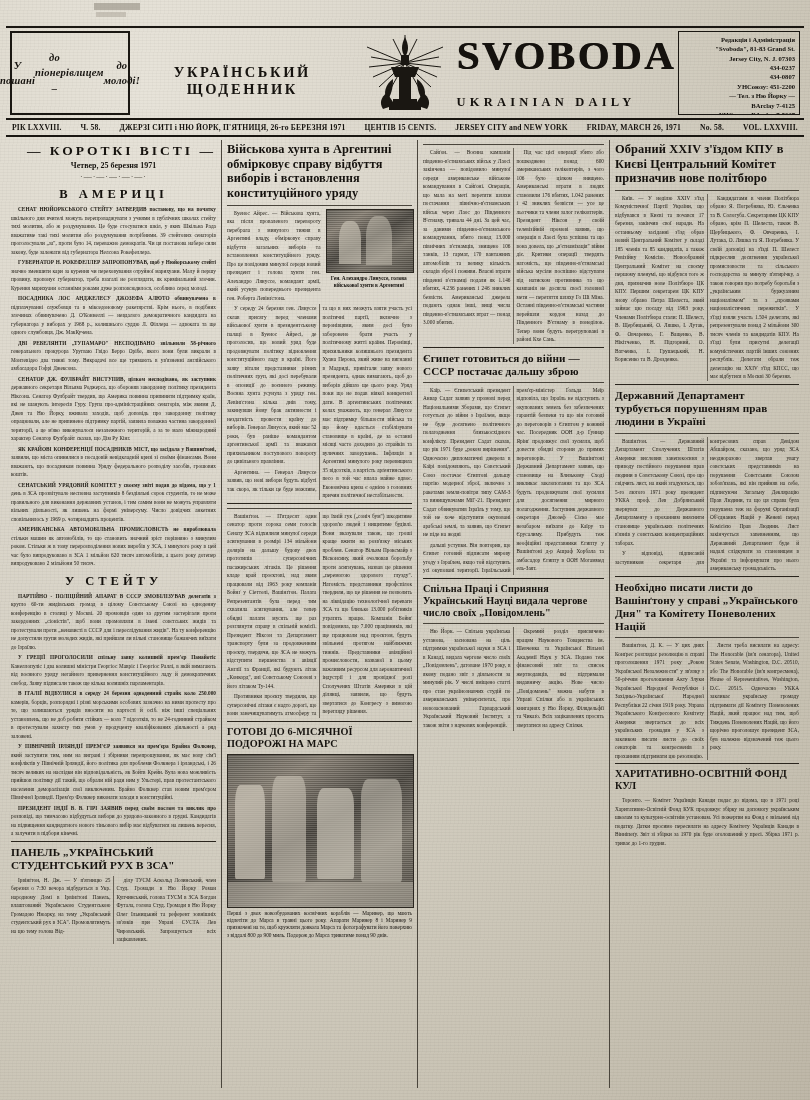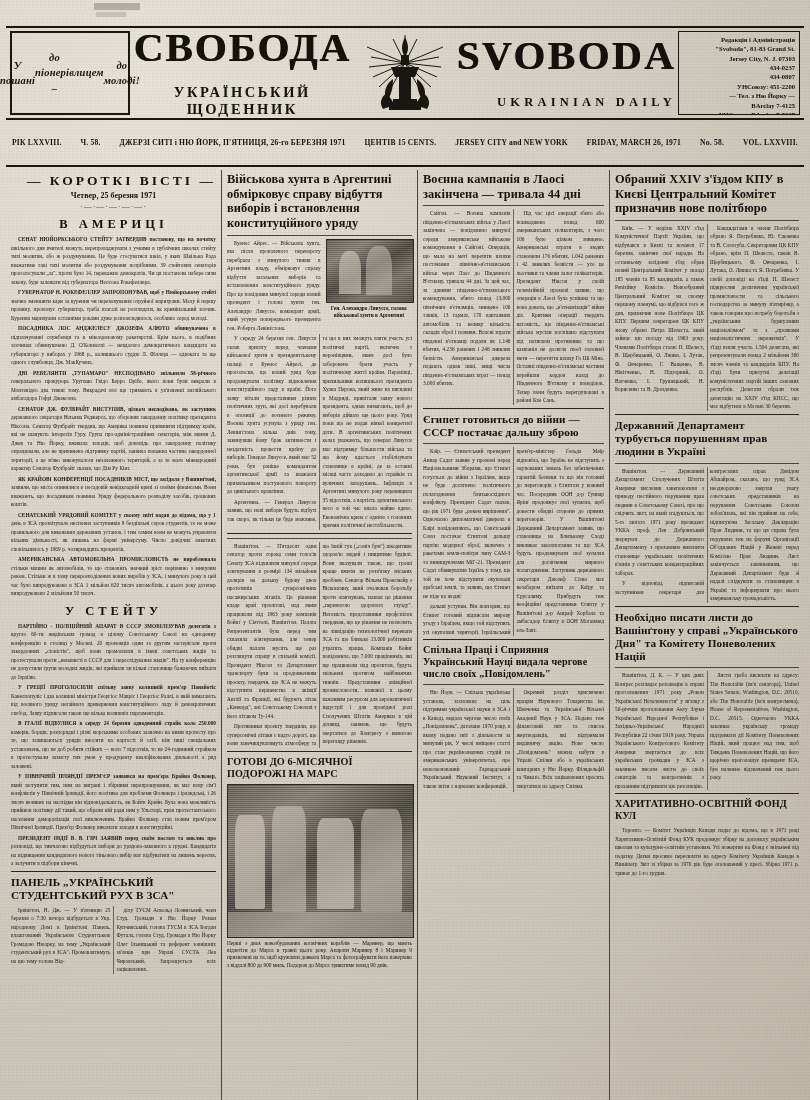--- a/index.html
+++ b/index.html
@@ -40,41 +40,41 @@
   .namebox{flex:1;display:flex;align-items:center;justify-content:center;gap:4px;}
   .title-uk{text-align:center;}
   .title-uk .big{
     font-size:41px;font-weight:bold;letter-spacing:2px;line-height:.96;
     font-family:"Liberation Serif", serif;
     text-shadow:.6px 0 0 #15120e;
   }
   .title-uk .sub{
     font-size:14.5px;font-weight:bold;letter-spacing:2.6px;margin-top:16px;
   }
-  .title-en{text-align:right;}
+  .title-en{text-align:left;}
   .title-en .big{
     font-size:41px;font-weight:bold;letter-spacing:2.5px;line-height:.96;
     text-shadow:.6px 0 0 #15120e;
   }
   .title-en .sub{
     font-size:12.5px;font-weight:bold;letter-spacing:4.2px;margin-top:19px;
   }
   .emblem{width:96px;height:80px;flex:0 0 96px;position:relative;}
   .addrbox{
     width:112px;border:1.5px solid #1a1712;margin:1px 4px 1px 2px;
     font-size:6.6px;line-height:1.42;text-align:right;padding:3px 4px;
     font-weight:bold;overflow:hidden;
   }
   .addrbox div{white-space:nowrap;overflow:hidden;}
 
   
   .dateline{
     border-bottom:2px solid #1a1712;border-top:1px solid #1a1712;
     display:flex;align-items:flex-end;justify-content:space-between;
-    font-size:7.6px;font-weight:bold;padding:18px 6px;letter-spacing:.2px;
+    font-size:7.6px;font-weight:bold;padding:3px 6px;letter-spacing:.2px;
     white-space:nowrap;
   }
 
   
   .sheet{display:flex;margin-top:3px;height:948px;}
   .col{position:relative;padding:0 5px;box-sizing:border-box;}
   .col + .col{border-left:1px solid #4a453c;}
   .c1{width:215px;}
   .c2{width:196px;}
   .c3{width:192px;}
@@ -139,21 +139,20 @@
 
     <div class="slogan">
       <div>У пошані</div>
       <div>до піонерів –</div>
       <div>лицем</div>
       <div>до молоді!</div>
     </div>
 
     <div class="namebox">
       <div class="title-uk">
-        <div class="big">СВОБОДА</div>
         <div class="sub">УКРАЇНСЬКИЙ ЩОДЕННИК</div>
       </div>
 
       <div class="emblem">
         <svg viewBox="0 0 96 80" width="96" height="80" aria-hidden="true">
           <g stroke="#1a1712" stroke-width="1" fill="none">
             <g>
               <line x1="48" y1="30" x2="10" y2="14"></line>
                 <line x1="48" y1="30" x2="14" y2="24"></line>
               <line x1="48" y1="30" x2="12" y2="34"></line>
@@ -295,21 +294,20 @@
         <div class="fig" style="left:4%;top:20%;width:16%;height:62%;border-radius:18% 18% 4% 4%;opacity:.75;"></div>
         <div class="fig" style="left:24%;top:14%;width:18%;height:70%;border-radius:18% 18% 4% 4%;opacity:.6;"></div>
         <div class="fig" style="left:48%;top:22%;width:20%;height:60%;border-radius:18% 18% 4% 4%;opacity:.7;"></div>
         <div class="fig" style="left:72%;top:16%;width:22%;height:68%;border-radius:18% 18% 4% 4%;opacity:.55;"></div>
         <div class="fig" style="left:0;top:84%;width:100%;height:16%;opacity:.45;"></div>
       </div>
       <div class="caption" style="text-align:justify;font-weight:normal;">Перші з двох новозбудованих космічних кораблів — Маринер, що мають відлетіти до Марса в травні цього року. Апарати Маринер 8 і Маринер 9 призначені на те, щоб кружляти довкола Марса та фотографувати його поверхню з віддалі 800 до 900 миль. Подорож до Марса триватиме понад 90 днів.</div>
     </div>
 
     <div class="col c3">
-      <h1 class="hl">Воєнна кампанія в Лаосі закінчена — тривала 44 дні</h1>
       <div class="rule thin"></div>
       <div class="body twocol">
         <p>Сайґон. — Воєнна кампанія південно-в'єтнамських військ у Лаосі закінчена — повідомило минулої середи американське військове командування в Сайґоні. Операція, що мала на меті перетяти шляхи постачання північно-в'єтнамських військ через Лаос до Південного В'єтнаму, тривала 44 дні.
 За цей час, за даними південно-в'єтнамського командування, вбито понад 13.000 північних в'єтнамців, знищено 106 танків, 13 гармат, 170 вантажних автомобілів та велику кількість складів зброї і поживи. Власні втрати південні в'єтнамці подали як 1.146 вбитих, 4.236 ранених і 246 зниклих безвісти.
 Американські джерела подають однак інші, вищі числа південно-в'єтнамських втрат — понад 3.000 вбитих.</p>
         <p>Під час цієї операції збито або пошкоджено понад 600 американських гелікоптерів, з чого 106 було цілком знищено. Американські втрати в людях становили 176 вбитих, 1.042 ранених і 42 зниклих безвісти — усе це льотчики та члени залог гелікоптерів.
 Президент Ніксон у своїй телевізійній промові заявив, що операція в Лаосі була успішна та що вона довела, що „в'єтнамізація" війни діє. Критики операції твердять натомість, що південно-в'єтнамські війська мусіли поспішно відступати під натиском противника та що кампанія не досягла своєї головної мети — перетяття шляху Го Ші Міна.
 Останні південно-в'єтнамські частини перейшли кордон назад до Південного В'єтнаму в понеділок. Тепер вони будуть перегруповані в районі Кхе Сань.</p>
       </div>
 

